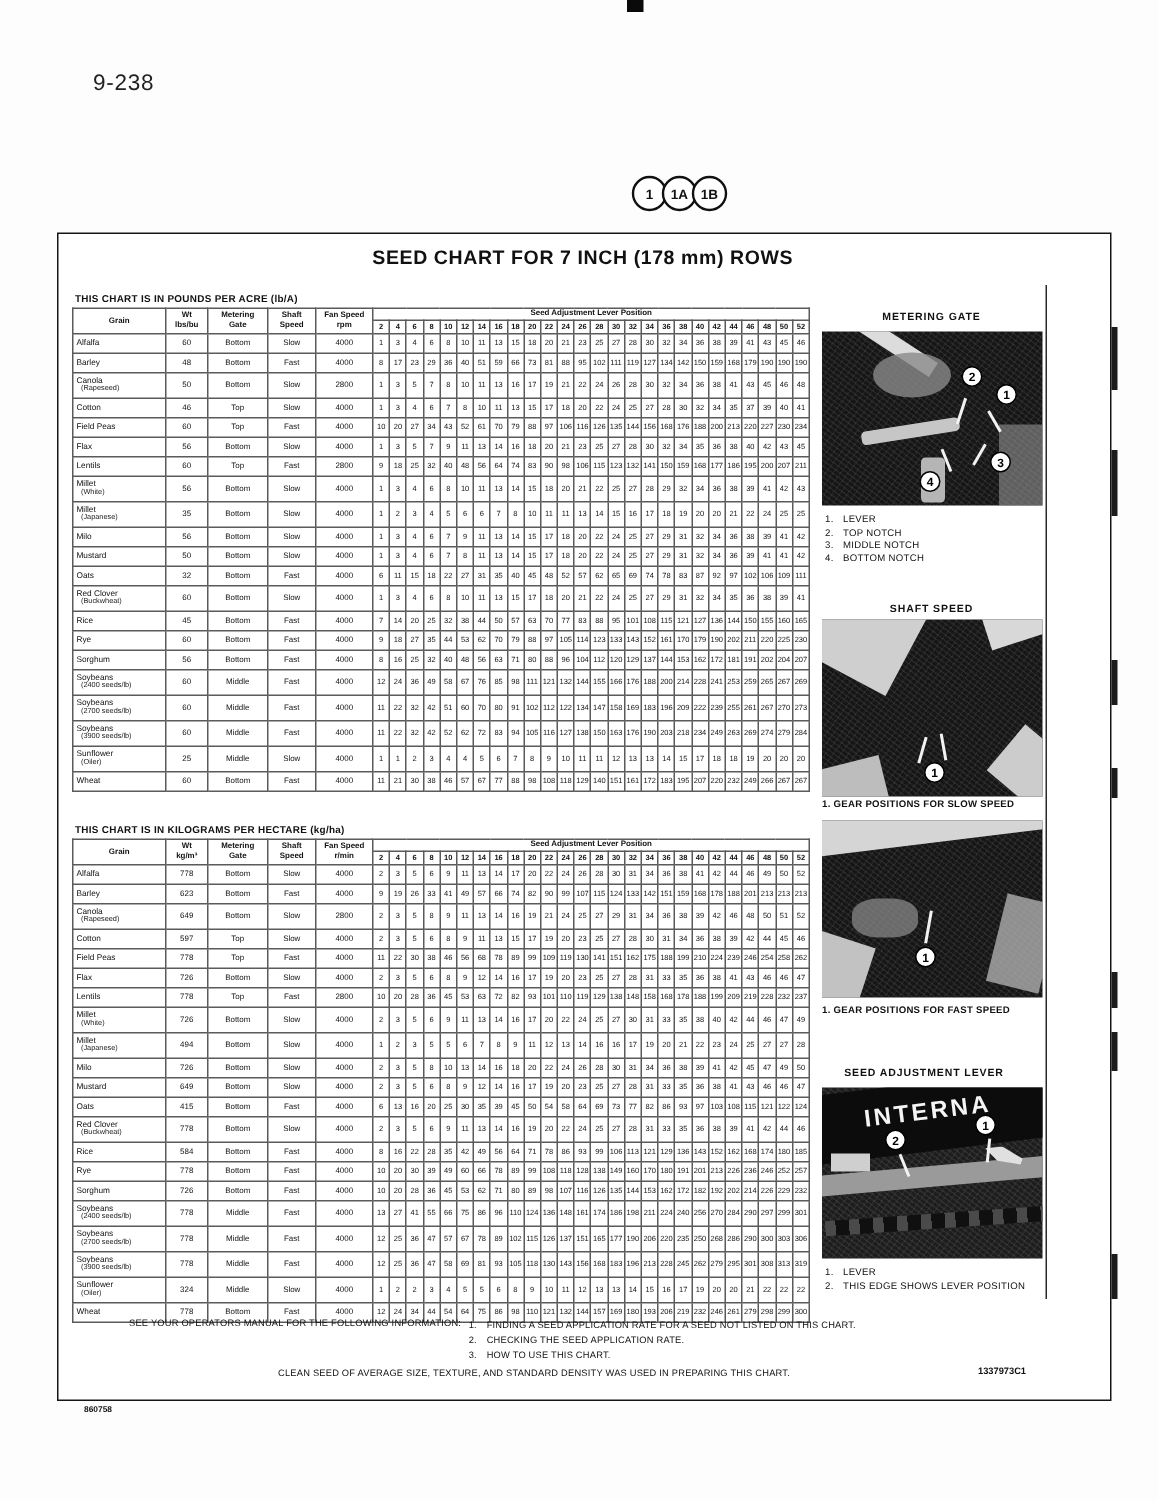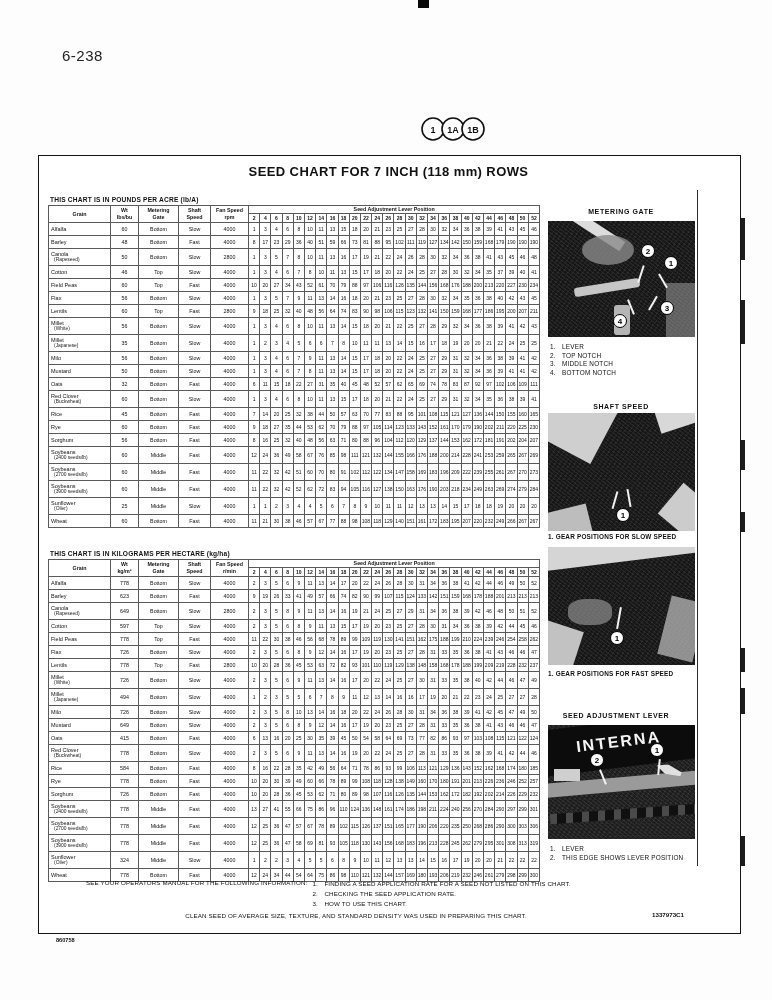--- a/index.html
+++ b/index.html
@@ -56,34 +56,34 @@
   .clean-line{margin-top:3px;text-align:center;padding-right:60px;}
   .part-code{left:652px;top:911px;font-size:6.2px;font-weight:bold;}
   .bottom-code{left:56px;top:937px;font-size:5.6px;font-weight:bold;}
   .tagsvg{left:419px;top:114px;}
 </style>
 </head>
 <body>
 
 <div class="page">
 
-  <div class="abs page-number">6-238</div>
+  <div class="abs page-number">9-238</div>
   <div class="abs ink-blob"></div>
 
   <svg class="abs tagsvg" width="70" height="30" viewBox="0 0 70 30">
     <circle cx="14" cy="15" r="11" fill="#fff" stroke="#111" stroke-width="1.6"></circle>
     <circle cx="34" cy="15" r="11" fill="#fff" stroke="#111" stroke-width="1.6"></circle>
     <circle cx="54" cy="15" r="11" fill="#fff" stroke="#111" stroke-width="1.6"></circle>
     <text x="14" y="18.5" font-size="9" font-weight="bold" text-anchor="middle" fill="#111">1</text>
     <text x="34" y="18.5" font-size="9" font-weight="bold" text-anchor="middle" fill="#111">1A</text>
     <text x="54" y="18.5" font-size="9" font-weight="bold" text-anchor="middle" fill="#111">1B</text>
   </svg>
 
   <div class="abs sheet"></div>
-  <div class="abs sheet-title">SEED CHART FOR 7 INCH (118 mm) ROWS</div>
+  <div class="abs sheet-title">SEED CHART FOR 7 INCH (178 mm) ROWS</div>
 
   <div class="abs chart-caption cap1">THIS CHART IS IN POUNDS PER ACRE (lb/A)</div>
   <table class="abs seed-table tbl1">
       <colgroup>
         <col style="width: 62px;">
         <col style="width: 28px;">
         <col style="width: 40px;">
         <col style="width: 32px;">
         <col style="width: 38px;">
         <col style="width: 11.2px;">

